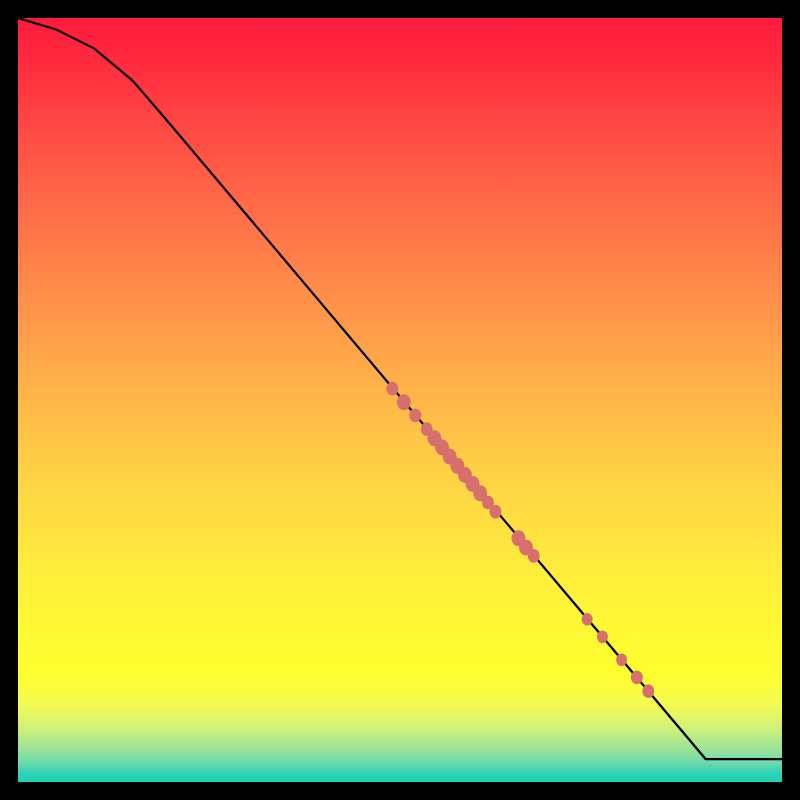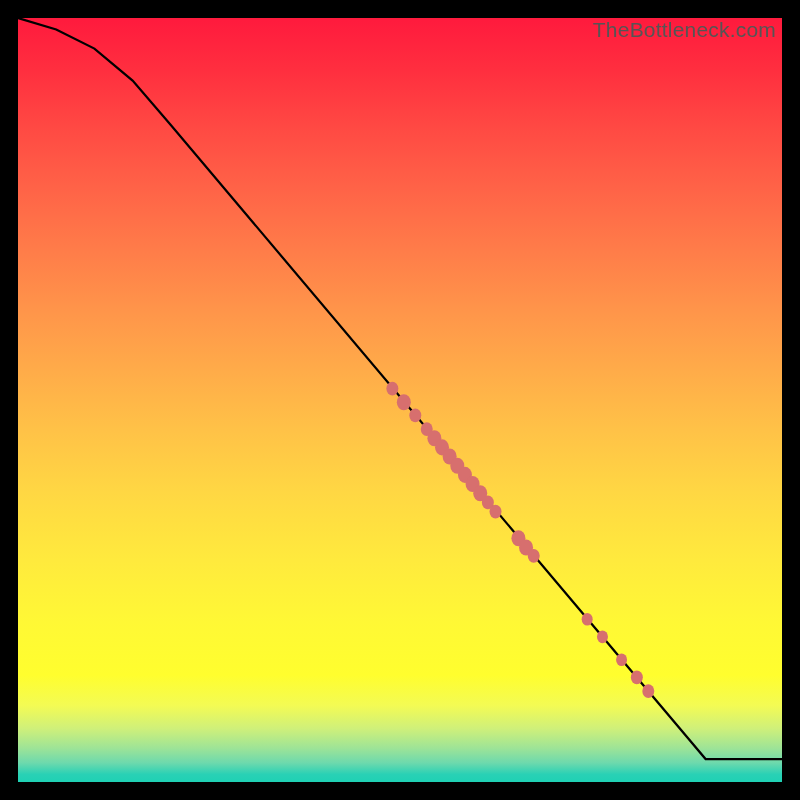--- a/index.html
+++ b/index.html
@@ -75,21 +75,20 @@
     fill: #d76f6e;
     stroke: none;
   }
 </style>
 </head>
 <body>
 
 <div class="stage">
   <div class="plot">
     <div class="gradient"></div>
-    <div class="watermark">TheBottleneck.com</div>
     <svg class="curve" viewBox="0 0 764 764" preserveAspectRatio="none">
       <path id="curve-path" class="curve-path" d="M0.00 0.00 L38.20 11.46 L76.40 30.56 L114.60 62.65 L152.80 106.96 L687.60 741.08 L764.00 741.08"></path>
       <g id="points-group">
           <ellipse cx="374.36" cy="370.54" rx="6.00" ry="6.90" class="pt"></ellipse>
           <ellipse cx="385.82" cy="384.29" rx="7.00" ry="8.05" class="pt"></ellipse>
           <ellipse cx="397.28" cy="397.28" rx="6.00" ry="6.90" class="pt"></ellipse>
           <ellipse cx="408.74" cy="411.03" rx="6.00" ry="6.90" class="pt"></ellipse>
           <ellipse cx="416.38" cy="420.20" rx="7.00" ry="8.05" class="pt"></ellipse>
           <ellipse cx="424.02" cy="429.37" rx="7.00" ry="8.05" class="pt"></ellipse>
           <ellipse cx="431.66" cy="438.54" rx="7.00" ry="8.05" class="pt"></ellipse>

